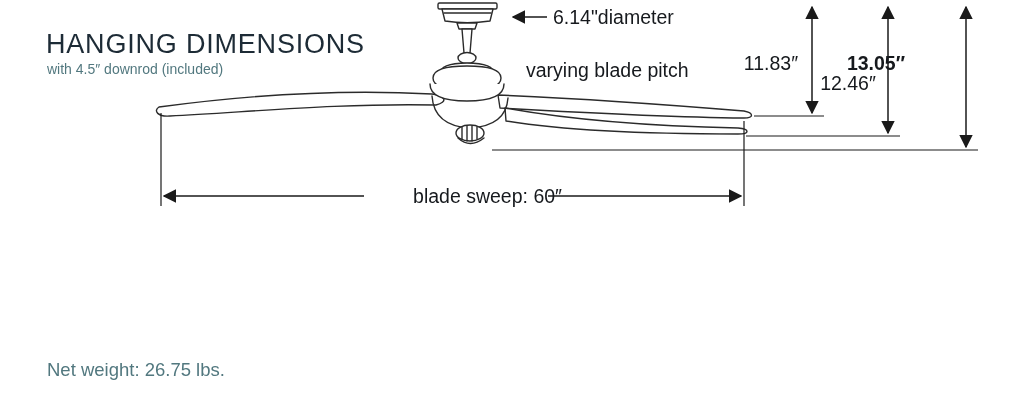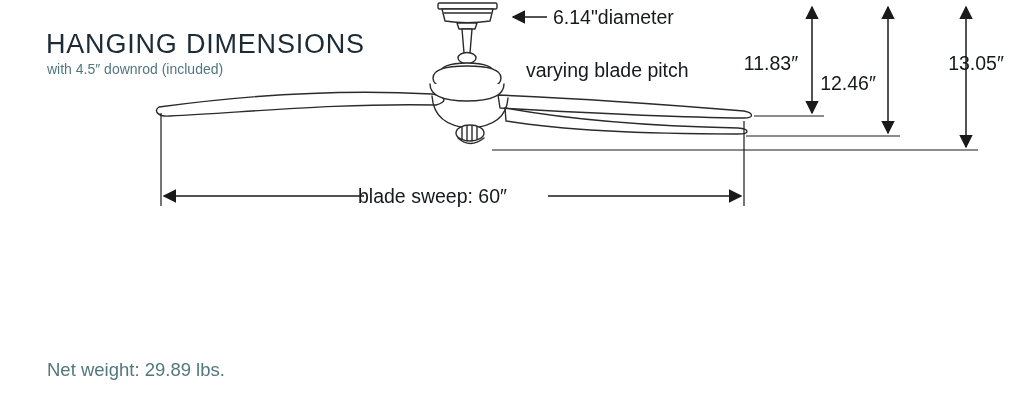--- a/index.html
+++ b/index.html
@@ -19,22 +19,22 @@
   }
   .txt {
     position:absolute; color:#16191d; font-size:19.5px;
     line-height:1.15; white-space:nowrap;
   }
   .diam  { left:553px; top:6px; }
   .pitch { left:526px; top:59px; }
   .hlabel { position:absolute; top:52px; font-size:19.5px; color:#16191d; text-align:center; white-space:nowrap; }
   .h1 { left:740px; width:62px; }
   .h2 { left:816px; width:64px;margin-top:20px; }
-  .h3 { left:944px; width:64px; }
-  .sweep { left:358px; top:185px; width:196px; text-align:left; }
+  .h3 { left:844px; width:64px;font-weight:bold; }
+  .sweep { left:366px; top:185px; width:196px; text-align:right; }
   .net {
     position:absolute; left:47px; top:359px;
     font-size:18.5px; font-weight:500; color:#52787f; white-space:nowrap;
   }
 </style>
 </head>
 <body>
 
 <div class="canvas">
 
@@ -102,14 +102,14 @@
 
   <div class="txt diam">6.14"diameter</div>
   <div class="txt pitch">varying blade pitch</div>
 
   <div class="hlabel h1">11.83″</div>
   <div class="hlabel h2">12.46″</div>
   <div class="hlabel h3">13.05″</div>
 
   <div class="txt sweep">blade sweep: 60″</div>
 
-  <div class="net">Net weight: 29.89 lbs.</div>
+  <div class="net">Net weight: 26.75 lbs.</div>
 </div>
 
 </body></html>

